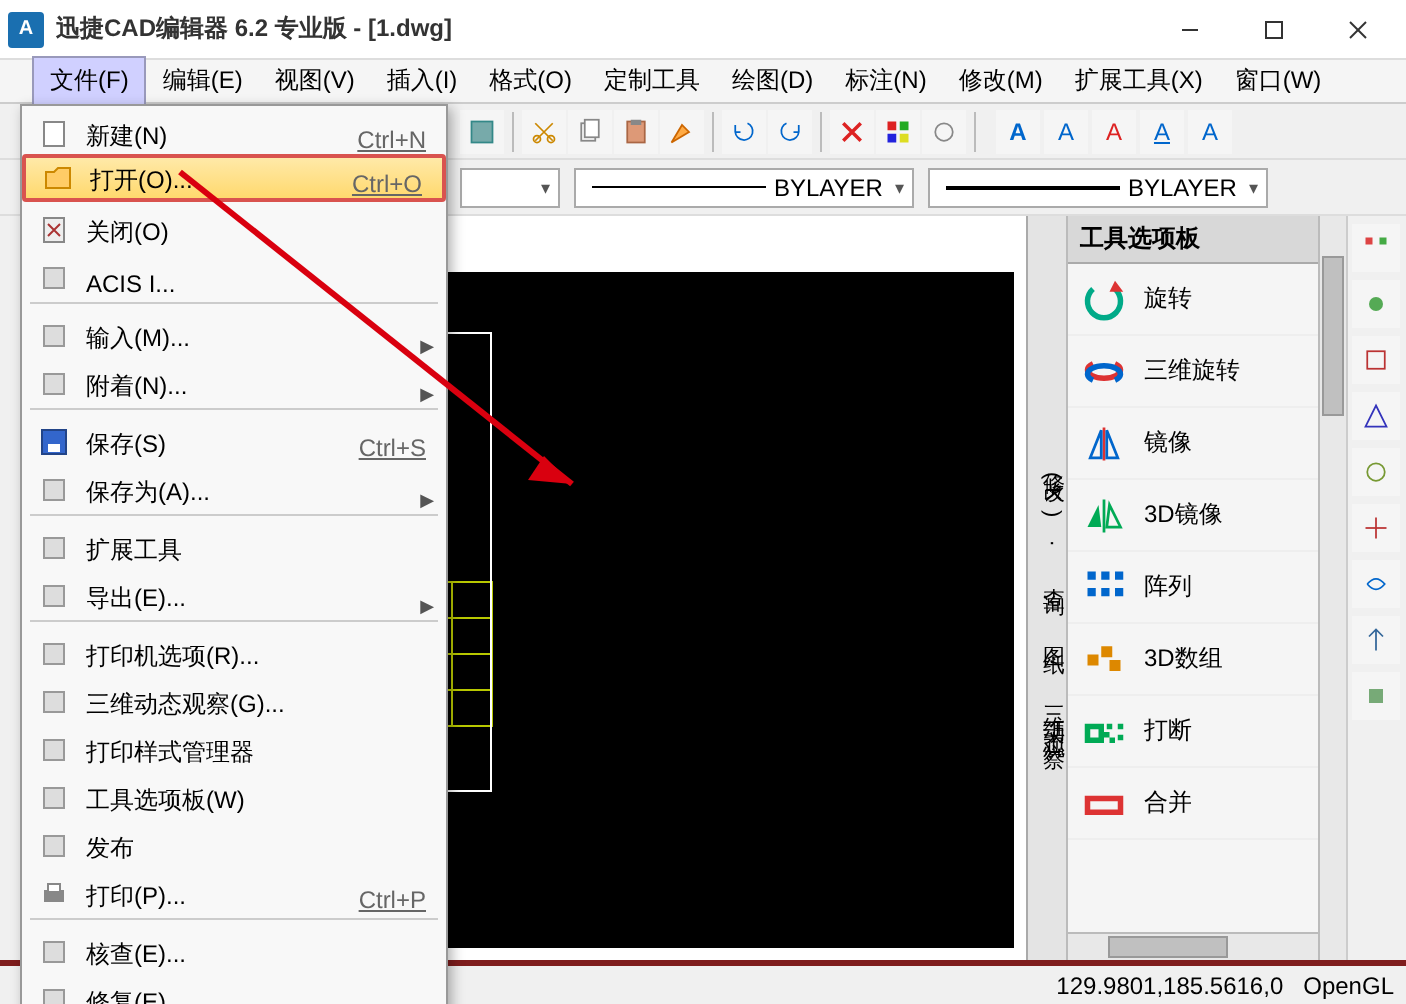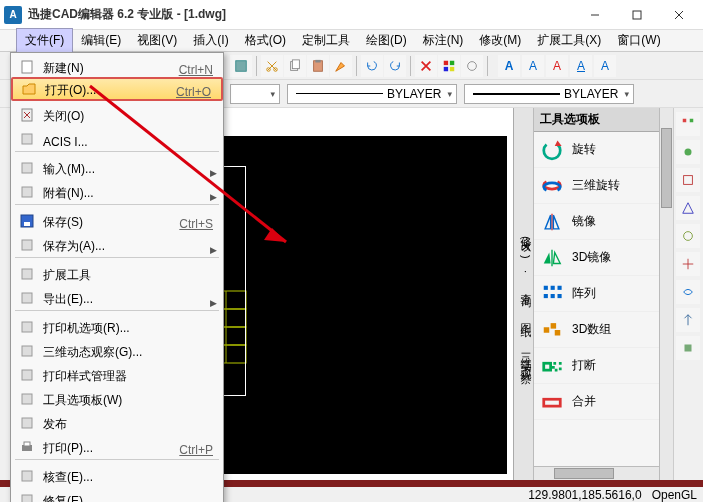--- a/index.html
+++ b/index.html
@@ -52,21 +52,21 @@
 .pal-body { flex: 1; display: flex; flex-direction: column; }
 .pal-title { background: #d8d8d8; border-bottom: 1px solid #aaa; padding: 3px 6px; font-weight: bold; font-family: Liberation Serif, serif; }
 .pal-list { flex: 1; overflow: auto; }
 .pal-item { display: flex; align-items: center; height: 36px; padding: 0 6px; gap: 8px; border-bottom: 1px solid #eee; }
 .pal-icon { width: 24px; height: 24px; display: flex; align-items: center; justify-content: center; }
 
 .right-rail { width: 30px; background: #f0f0f0; border-left: 1px solid #ccc; display: flex; flex-direction: column; gap: 4px; padding: 4px 2px; }
 .right-rail .tool-btn { width: 24px; height: 24px; }
 
 
-.status { position: absolute; bottom: 0; left: 0; right: 0; height: 22px; background: #f0f0f0; border-top: 7px solid #7f1d1d; display: flex; align-items: center; padding: 0 6px; font-size: 11px; }
+.status { position: absolute; bottom: 0; left: 0; right: 0; height: 22px; background: #f0f0f0; border-top: 3px solid #7f1d1d; display: flex; align-items: center; padding: 0 6px; font-size: 11px; }
 .status .coords { margin-left: auto; margin-right: 10px; }
 
 
 .arrow-overlay { position: absolute; z-index: 200; pointer-events: none; }
 
 
 .hscroll { position: absolute; bottom: 0; left: 0; right: 16px; height: 16px; background: #e8e8e8; border-top: 1px solid #bbb; }
 .vscroll { position: absolute; right: 0; top: 0; bottom: 16px; width: 16px; background: #e8e8e8; border-left: 1px solid #bbb; }
 .thumb { background: #c0c0c0; border: 1px solid #999; }
 

